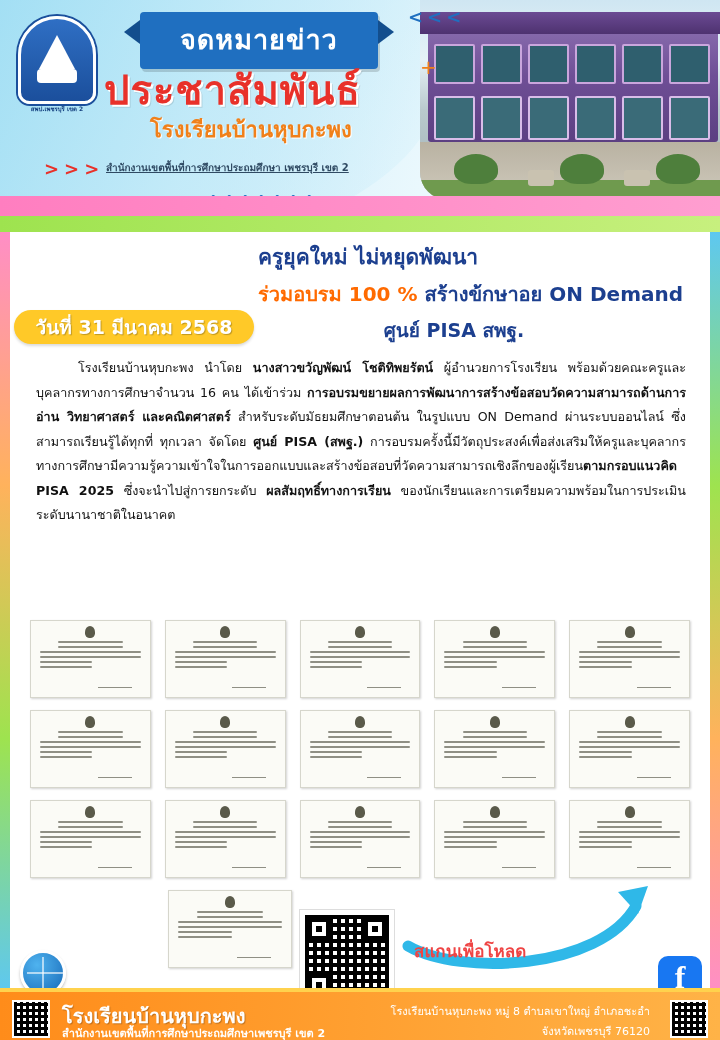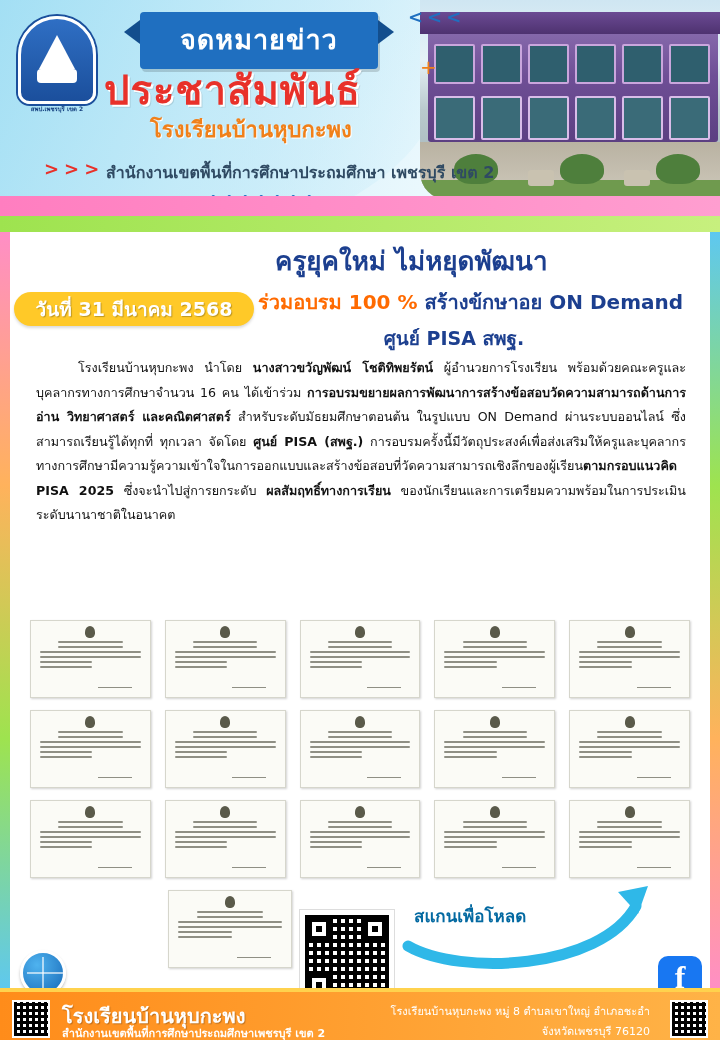--- a/index.html
+++ b/index.html
@@ -113,21 +113,21 @@
     text-shadow:2px 2px 0 #ffffff, 3px 3px 0 rgba(0,0,0,.10);
     letter-spacing:1px;
   }
   .title-sub {
     position:absolute; left:150px; top:112px;
     font-size:22px; font-weight:bold; color:#f0801a;
     text-shadow:1px 1px 0 #ffffff;
   }
   .title-office {
     position:absolute; left:106px; top:160px;
-    font-size:16px; color:#2f4a63; font-weight:bold;
+    font-size:10px; color:#2f4a63; font-weight:bold;text-decoration:underline;
   }
   .chev-left { position:absolute; left:44px; top:158px; color:#e8312a; font-size:18px; font-weight:bold; letter-spacing:5px;}
   .chev-right { position:absolute; left:408px; top:6px; color:#1f6fc0; font-size:18px; font-weight:bold; letter-spacing:4px;}
   .dots { position:absolute; left:210px; top:190px; color:#1f6fc0; font-size:11px; letter-spacing:3px; }
   .plus { position:absolute; left:420px; top:55px; color:#f0801a; font-size:20px; }
 
   .pinkbar {
     position:absolute; left:0; top:196px; width:720px; height:22px;
     background:linear-gradient(90deg,#ff7ec0,#ff9ed0);
   }
@@ -146,32 +146,32 @@
 
   .issue-badge {
     position:absolute; left:26px; top:246px; width:215px; height:34px;
     background:#8fe04a; border-radius:17px;
     display:flex;align-items:center;justify-content:center;
     font-size:20px;font-weight:bold;color:#ffffff;
     text-shadow:1px 1px 1px rgba(0,0,0,.25);
     box-shadow:0 2px 3px rgba(0,0,0,.15);
   }
   .date-badge {
-    position:absolute; left:14px; top:292px; width:240px; height:34px;
+    position:absolute; left:14px; top:310px; width:240px; height:34px;
     background:#ffc928; border-radius:17px;
     display:flex;align-items:center;justify-content:center;
     font-size:19px;font-weight:bold;color:#ffffff;
     text-shadow:1px 1px 1px rgba(0,0,0,.25);
     box-shadow:0 2px 3px rgba(0,0,0,.15);
   }
 
   .headline-box {
     position:absolute; left:258px; top:240px; width:452px; height:96px;
   }
-  .hl1 { font-size:26px; font-weight:bold; color:#1c3f8f;margin-left:17px; }
+  .hl1 { font-size:21px; font-weight:bold; color:#1c3f8f; }
   .hl2 { font-size:20px; font-weight:bold; color:#ff6a00; margin-top:5px; }
   .hl2 .blue { color:#1c3f8f; }
   .hl3 { font-size:19px; font-weight:bold; color:#1c3f8f; margin-top:5px; text-align:center; padding-right:60px;}
 
   .article {
     position:absolute; left:36px; top:348px; width:650px;
     font-size:12.6px; line-height:1.95; color:#111111; text-align:justify;
   }
   .article p { margin:8px 0 6px 0; text-indent:42px; }
   .b { font-weight:bold; }
@@ -206,22 +206,22 @@
     background:
       repeating-linear-gradient(90deg,#000 0 4px,#fff 4px 8px),
       repeating-linear-gradient(0deg,#000 0 4px,#fff 4px 8px);
     background-blend-mode:multiply;
     border:5px solid #ffffff;
     outline:1px solid #ddd;
   }
   .qr-eye { position:absolute; width:24px;height:24px;border:5px solid #000; background:#fff;}
   .qr-eye i { position:absolute; inset:4px; background:#000; display:block;}
   .scan-label {
-    position:absolute; left:414px; top:902px;
-    font-size:17px; font-weight:bold; color:#0369a1;
+    position:absolute; left:414px; top:937px;
+    font-size:17px; font-weight:bold; color:#ef4444;
   }
   .arrow-curve {
     position:absolute; left:400px; top:880px; width:250px; height:90px;
   }
 
   .globe {
     position:absolute; left:20px; top:950px; width:46px;height:46px;
     border-radius:50%;
     background:radial-gradient(circle at 35% 30%, #4fb3ef, #1769b8);
     border:3px solid #ffffff;

